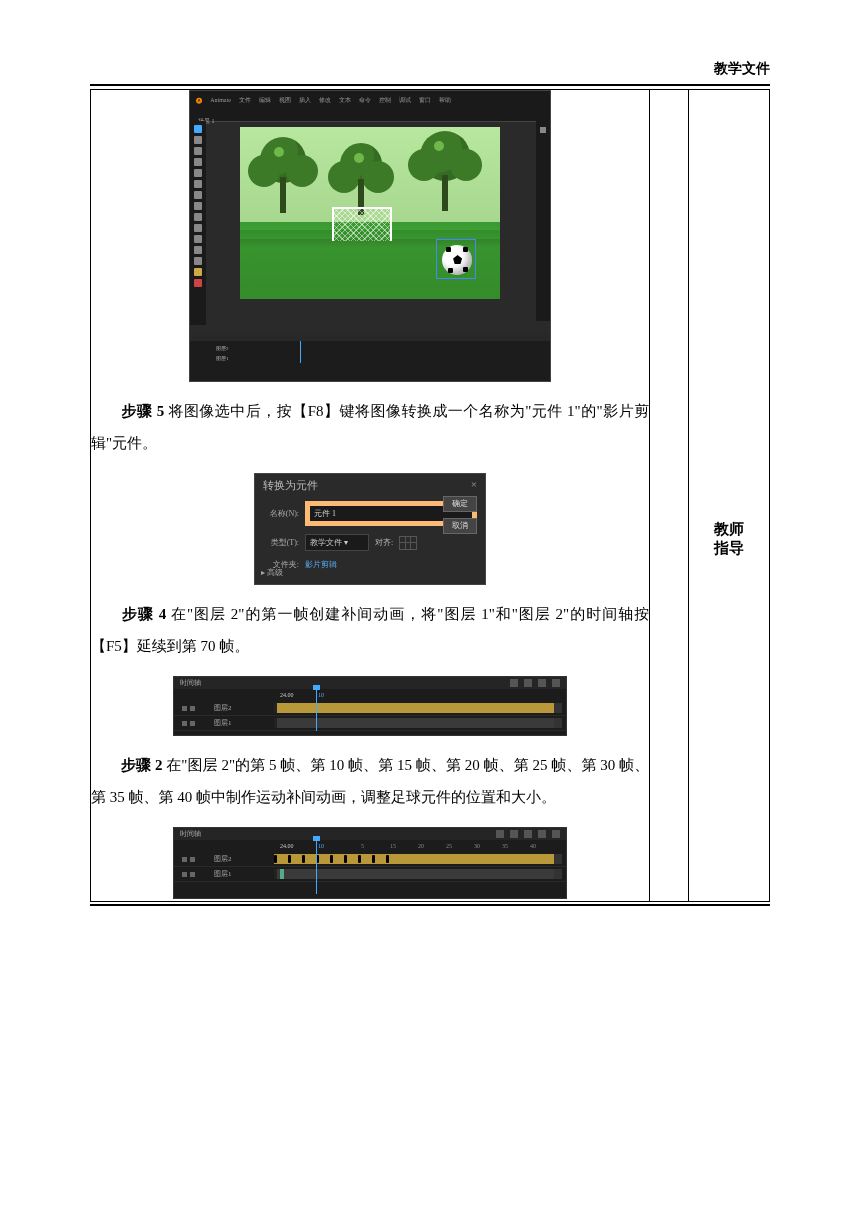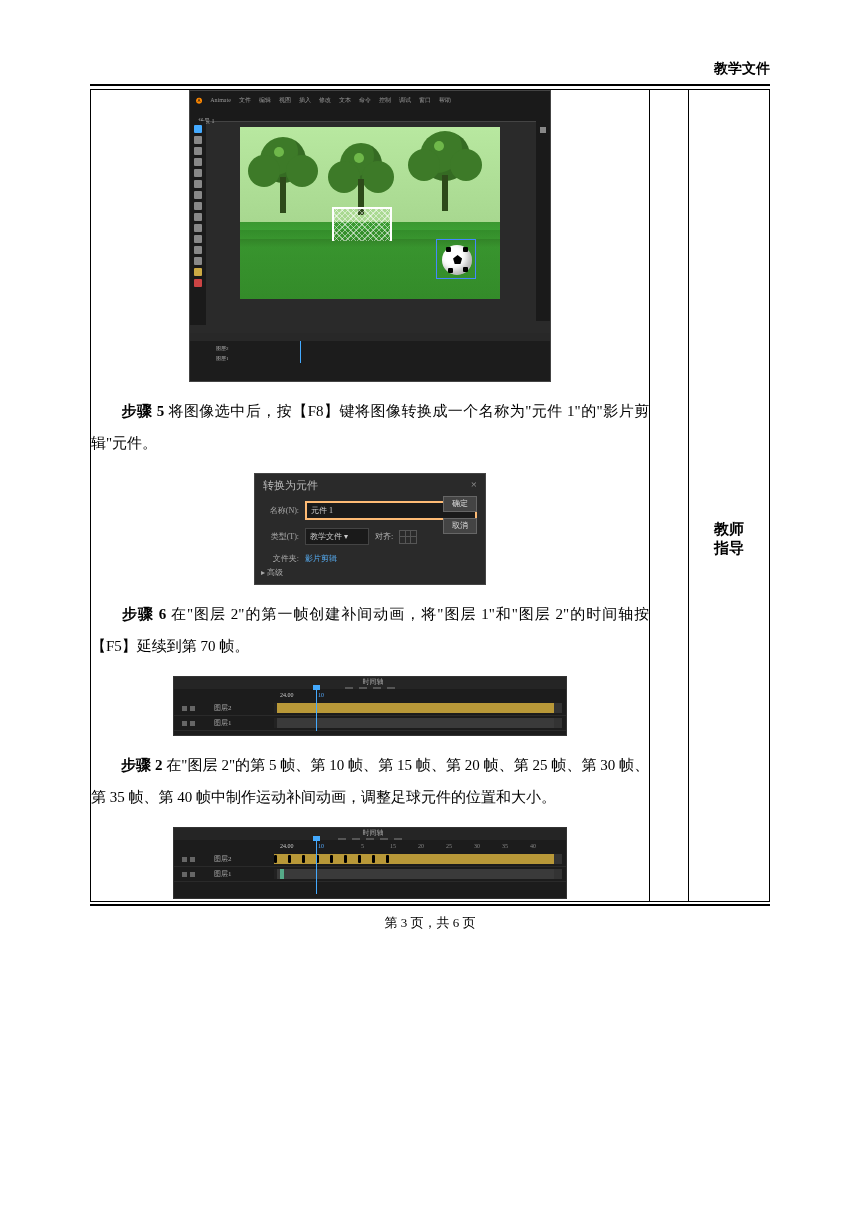--- a/index.html
+++ b/index.html
@@ -290,21 +290,21 @@
 .dialog-close { color: #999; }
 .dialog-row {
   display: flex;
   align-items: center;
   padding: 4px 8px;
   gap: 6px;
 }
 .dialog-label { color: #aaa; font-size: 8px; width: 36px; text-align: right;}
 .dialog-input {
   background: #1a1a1a;
-  border: 2px solid #fdba74;
+  border: 5px solid #fdba74;
   color: #ccc;
   font-size: 8px;
   padding: 2px 4px;
   flex: 1;
 }
 .dialog-select {
   background: #1a1a1a;
   border: 1px solid #444;
   color: #ccc;
   font-size: 8px;
@@ -344,21 +344,20 @@
   color: #aaa;
   position: relative;
 }
 .tl-top {
   height: 12px;
   background: #252525;
   display: flex;
   align-items: center;
   padding-left: 6px;
   justify-content: space-between;
-  flex-direction: column;
 }
 .tl-ruler {
   height: 12px;
   background: #1c1c1c;
   display: flex;
   align-items: center;
   position: relative;
   padding-left: 100px;
 }
 .ruler-mark {
@@ -597,21 +596,21 @@
           <div class="dialog-row">
             <span class="dialog-label">文件夹:</span>
             <span class="dialog-link" style="padding-left:0;">影片剪辑</span>
           </div>
           <div class="dialog-btn btn-ok">确定</div>
           <div class="dialog-btn btn-cancel">取消</div>
           <div class="dialog-advanced">▸ 高级</div>
         </div>
 
         <p class="para">
-          <span class="indent"></span><span class="bold">步骤 6</span><span> 在"图层 2"的第一帧创建补间动画，将"图层 1"和"图层 2"的时间轴按【F5】延续到第 70 帧。</span>
+          <span class="indent"></span><span class="bold">步骤 4</span><span> 在"图层 2"的第一帧创建补间动画，将"图层 1"和"图层 2"的时间轴按【F5】延续到第 70 帧。</span>
         </p>
 
         <div class="timeline-img">
           <div class="tl-top">
             <span>时间轴</span>
             <div class="tl-top-right">
               <div class="tl-btn"></div>
               <div class="tl-btn"></div>
               <div class="tl-btn"></div>
               <div class="tl-btn"></div>
@@ -714,14 +713,13 @@
           <span>教师</span><br>
           <span>指导</span>
         </div>
       </td>
     </tr>
   </tbody>
     </table>
 
   <div class="bottom-rule"></div>
   <div class="bottom-rule2"></div>
-  <div class="footer">第 3 页，共 6 页</div>
 </div>
 
 </body></html>

